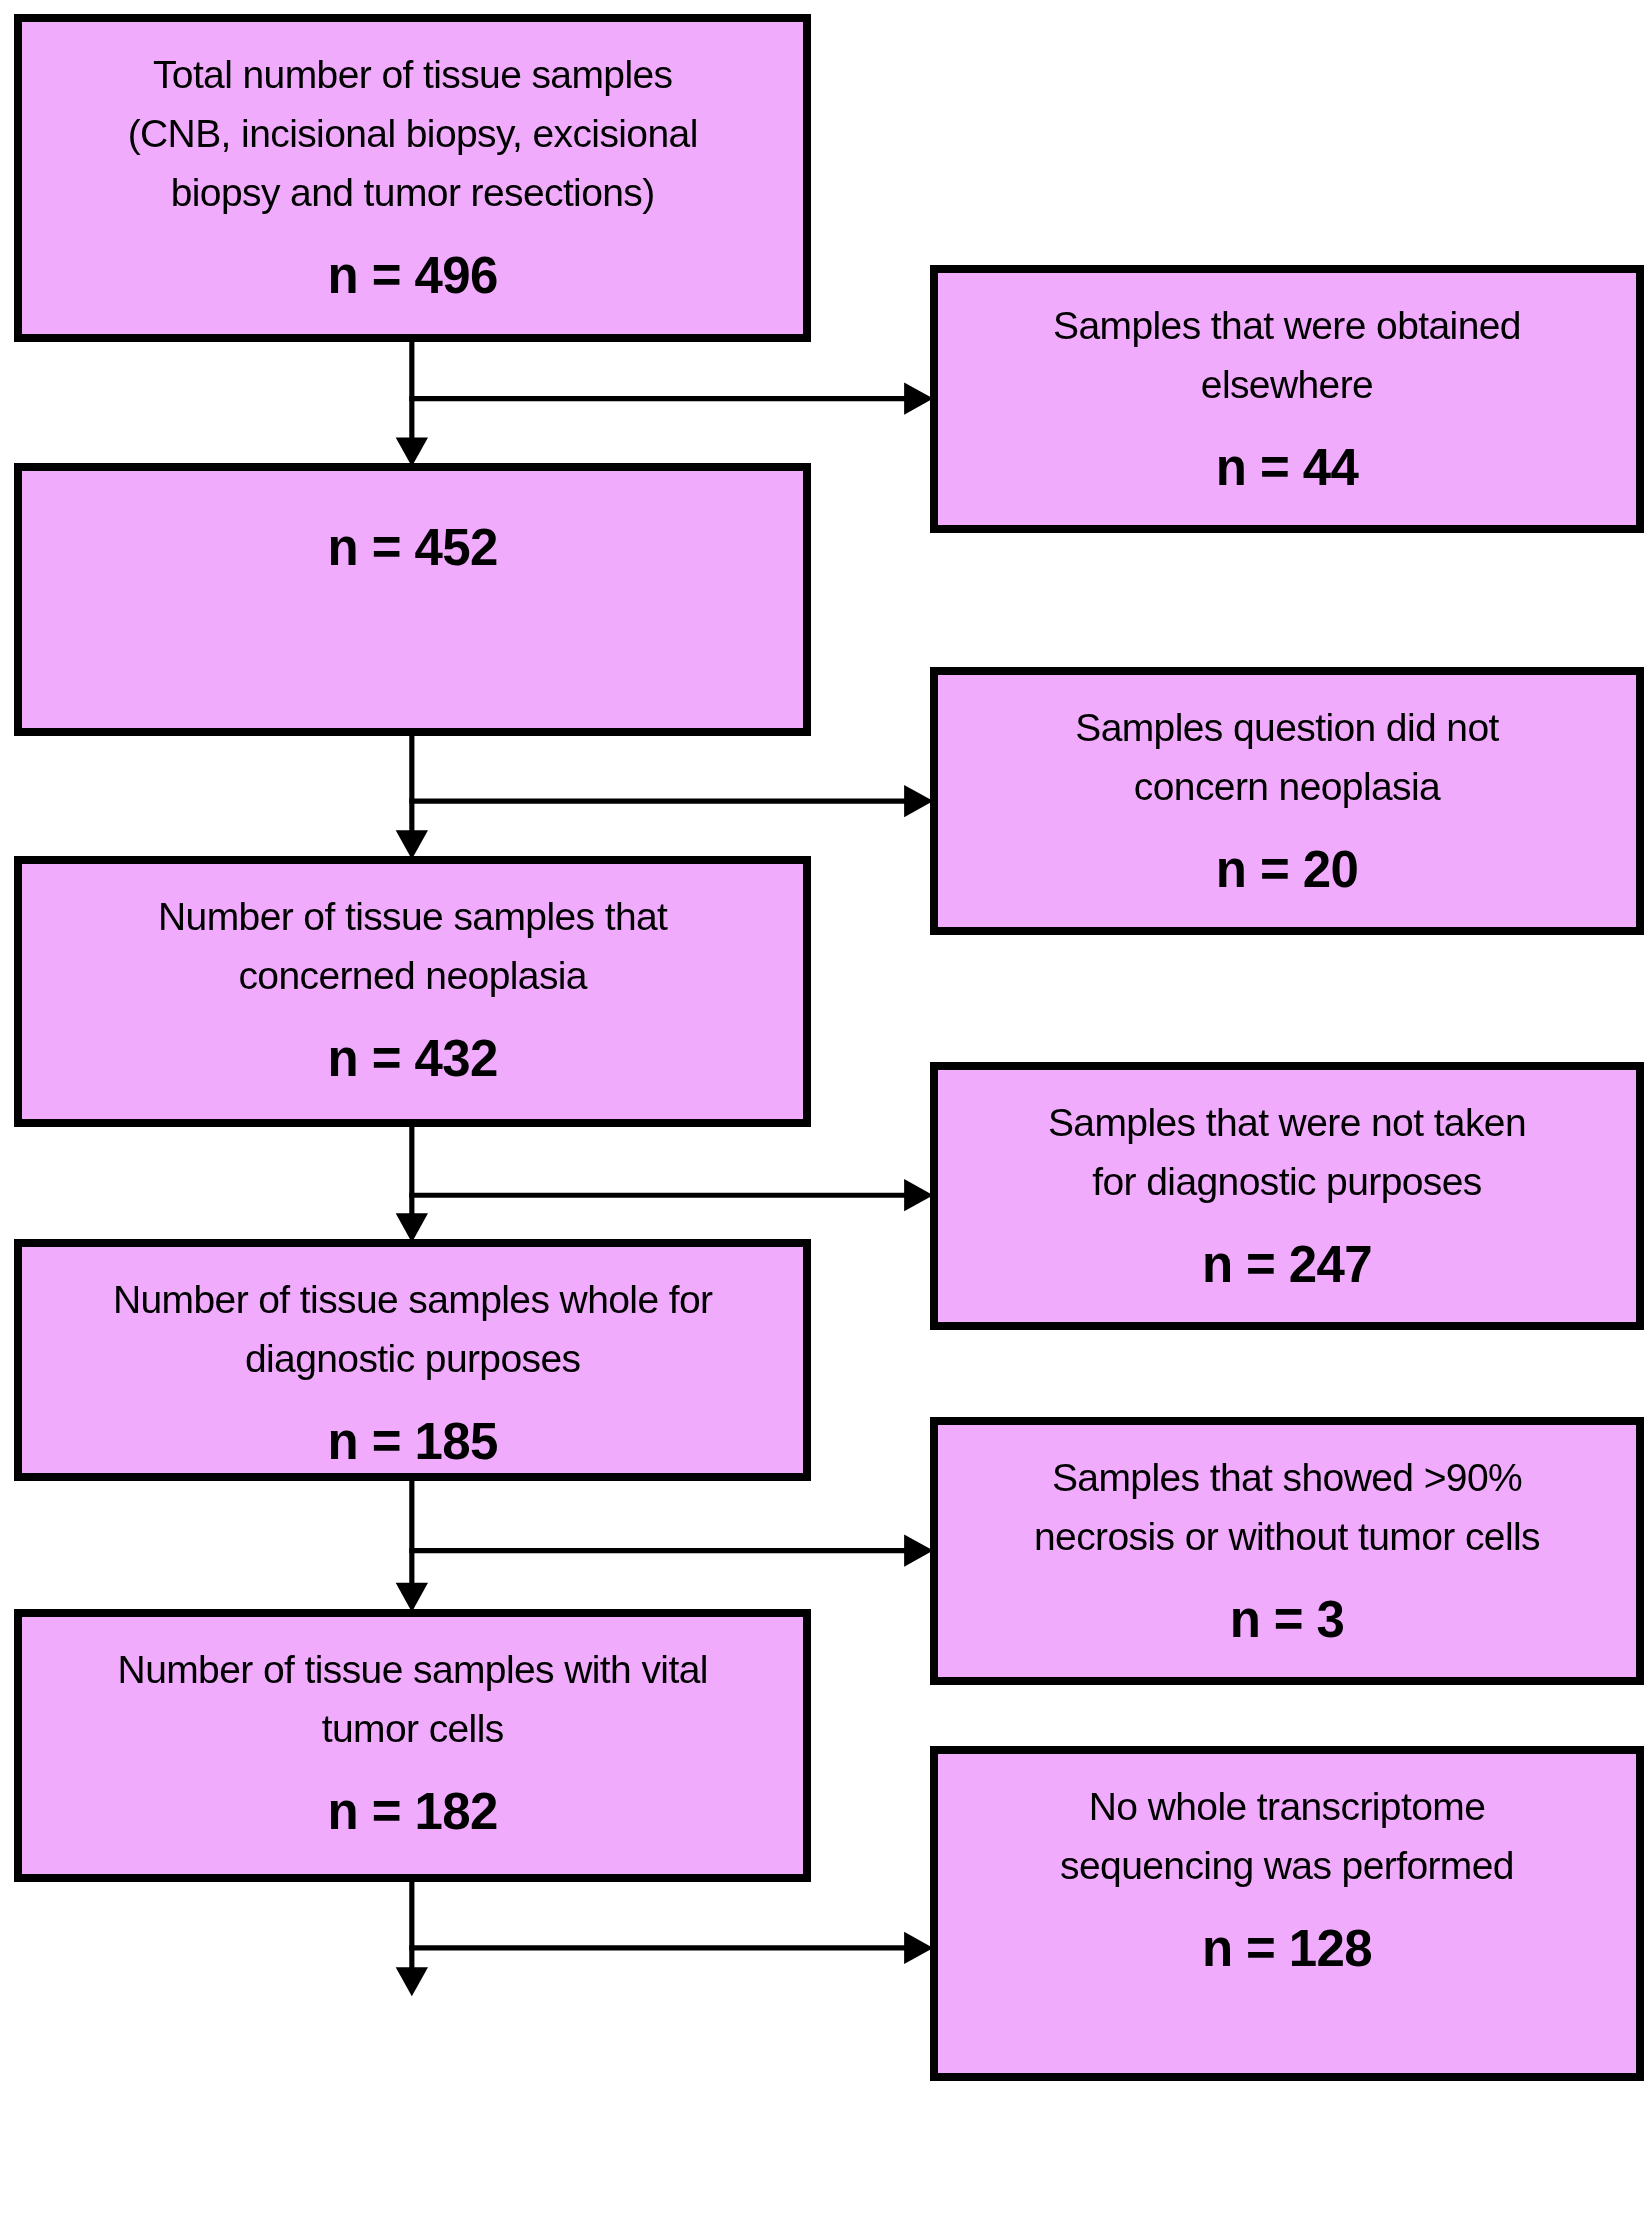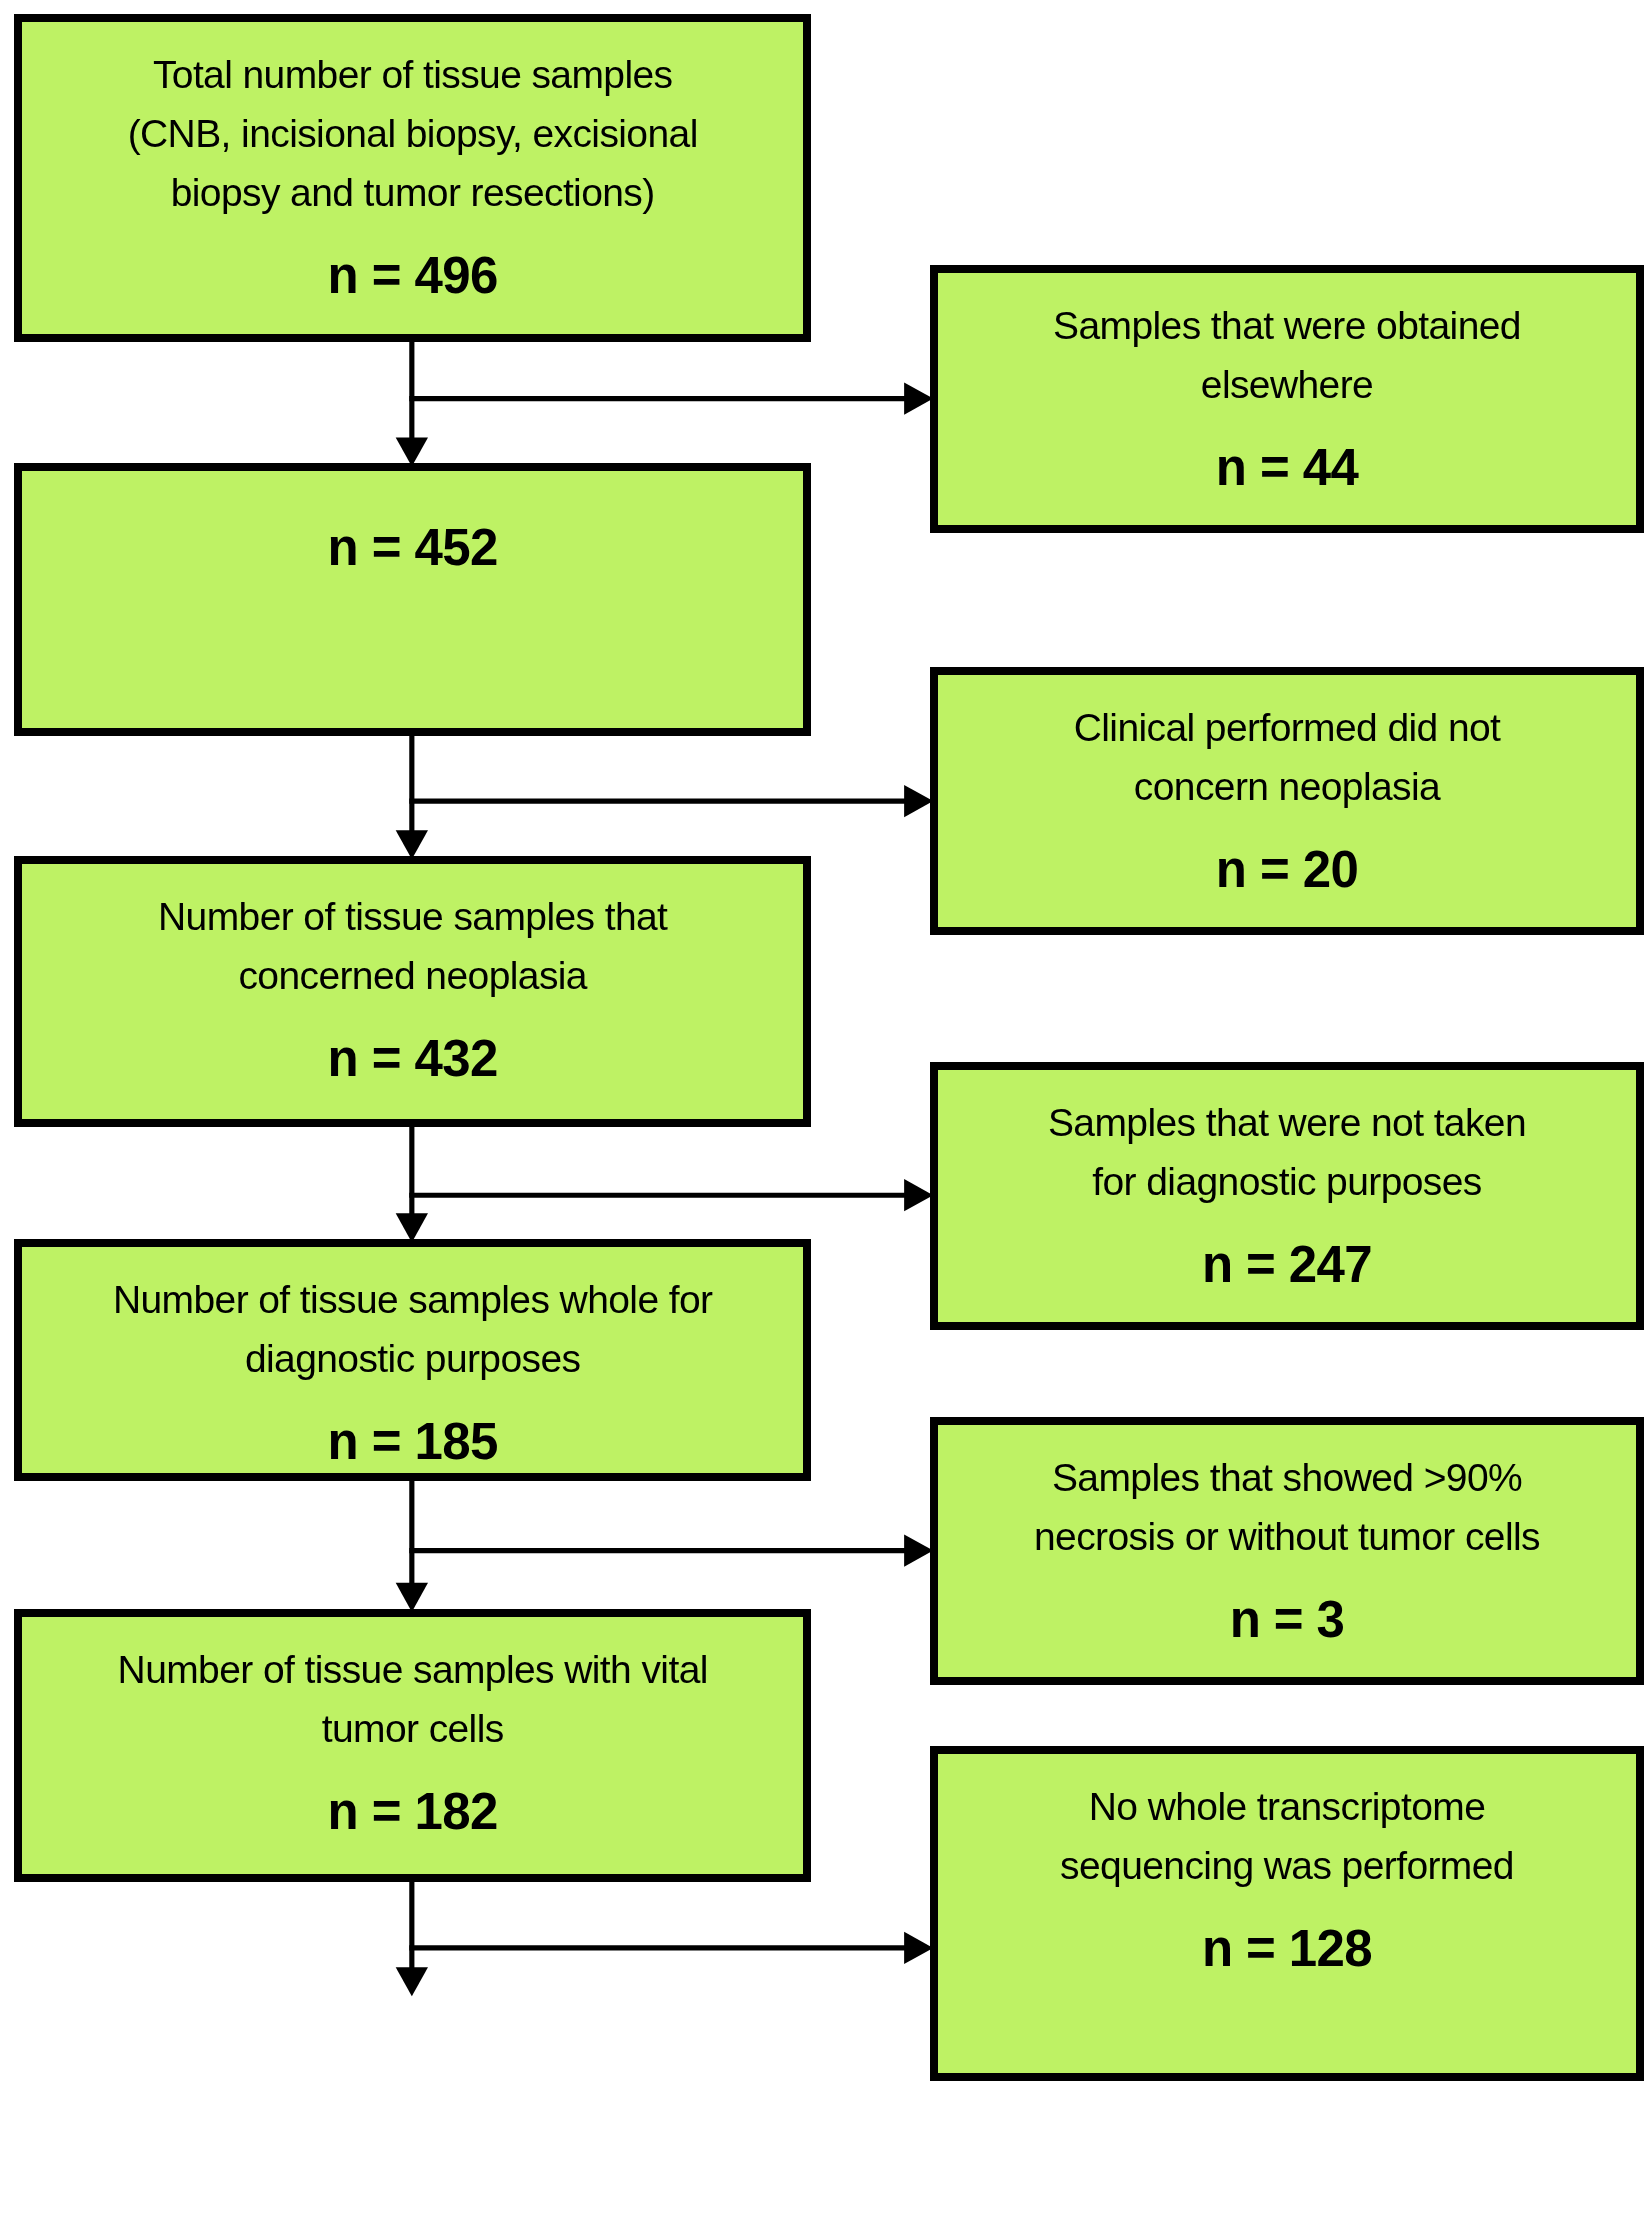--- a/index.html
+++ b/index.html
@@ -19,21 +19,21 @@
     position: absolute;
     left: 0;
     top: 0;
     width: 1650px;
     height: 2216px;
   }
   .box {
     position: absolute;
     box-sizing: border-box;
     border: 8.4px solid #000000;
-    background: #bef264;
+    background: #f0abfc;
     padding: 22.6px 16px 0 16px;
     text-align: center;
   }
   .box-label {
     font-size: 39px;
     line-height: 59px;
     letter-spacing: -0.6px;
     white-space: pre-line;
   }
   .box-n {
@@ -113,21 +113,21 @@
 tumor cells</div>
     <div class="box-n">n = 182</div>
   </div>
 
   <div class="box excl b-r1">
     <div class="box-label">Samples that were obtained
 elsewhere</div>
     <div class="box-n">n = 44</div>
   </div>
   <div class="box excl b-r2">
-    <div class="box-label">Clinical performed did not
+    <div class="box-label">Samples question did not
 concern neoplasia</div>
     <div class="box-n">n = 20</div>
   </div>
   <div class="box excl b-r3">
     <div class="box-label">Samples that were not taken
 for diagnostic purposes</div>
     <div class="box-n">n = 247</div>
   </div>
   <div class="box excl b-r4">
     <div class="box-label">Samples that showed &gt;90%

